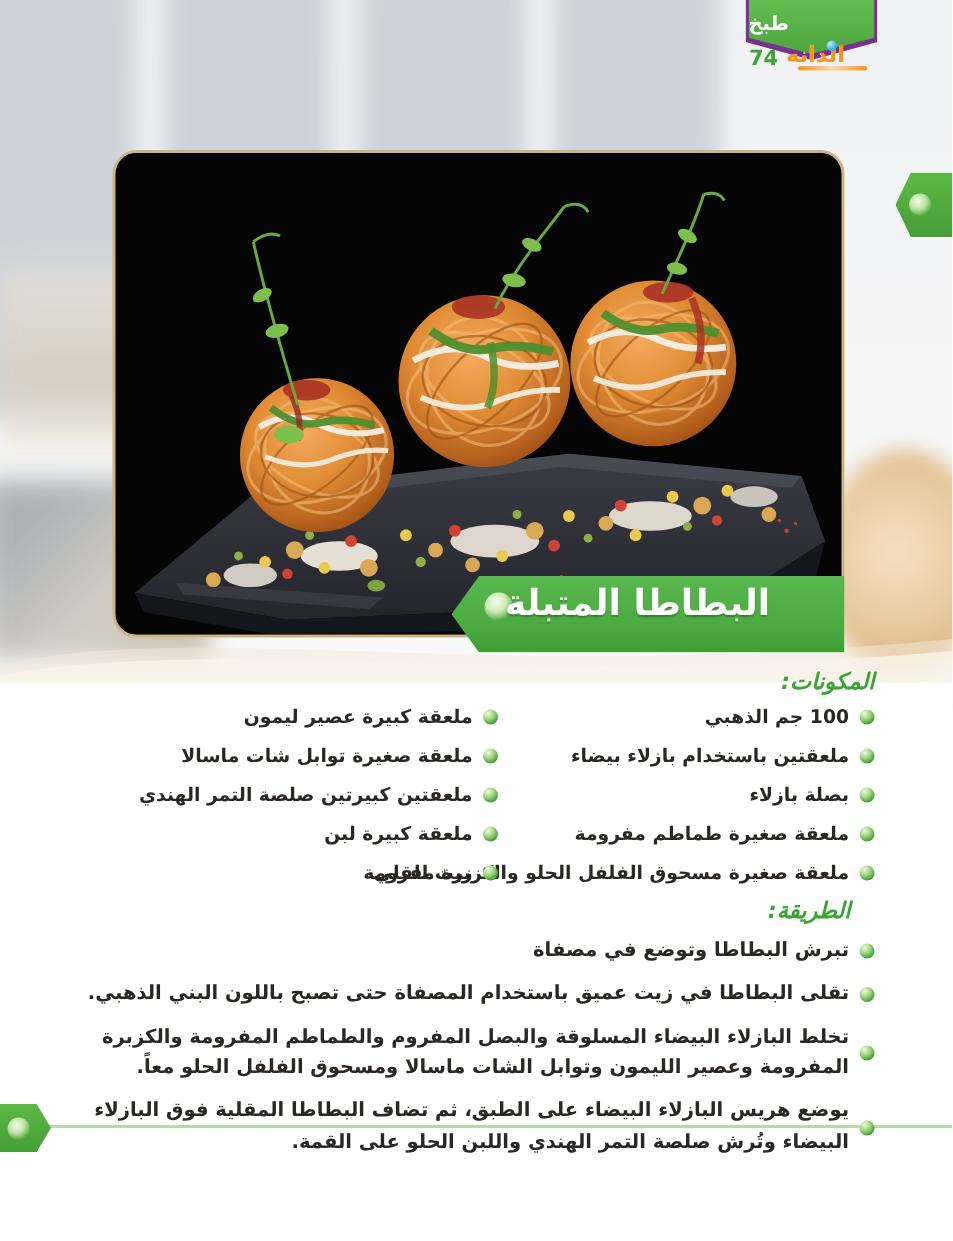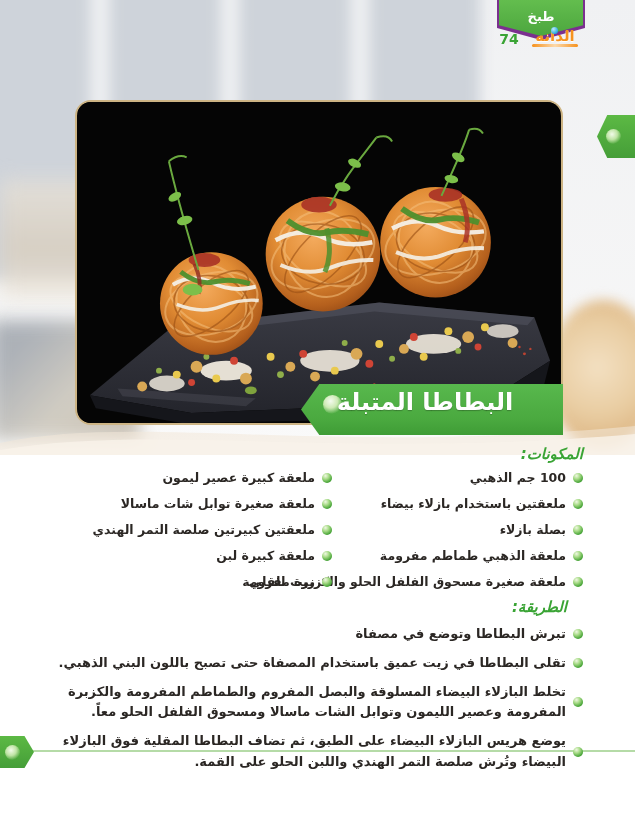--- a/index.html
+++ b/index.html
@@ -21,26 +21,26 @@
      background:radial-gradient(circle at 45% 45%,#f3e0c2 0%,#e9cda2 45%,#ddb684 75%,#f5efe6 100%);}
   .bg-wave{left:0;top:398px;width:635px;height:75px;}
   .bg-white-bottom{left:0;top:455px;width:635px;height:372px;background:#ffffff;}
 
   
   .pennant-outer{position:absolute;left:497px;top:0;width:88px;height:40px;
      clip-path:polygon(0 0,100% 0,100% 70%,50% 100%,0 70%);background:#7b2f8f;}
   .pennant-inner{position:absolute;left:2px;top:0;width:84px;height:36px;
      clip-path:polygon(0 0,100% 0,100% 70%,50% 100%,0 70%);
      background:linear-gradient(180deg,#63bd4e,#4ca63e);}
-  .pennant-label{position:absolute;width:100%;text-align:center;top:9px;color:#fff;
+  .pennant-label{position:absolute;width:100%;top:9px;color:#fff;
      font-size:13px;font-weight:bold;}
   .page-num{position:absolute;left:496px;top:31px;width:26px;text-align:center;
      color:#3aa435;font-size:14px;font-weight:bold;}
   .brand{position:absolute;left:524px;top:28px;width:62px;height:24px;}
-  .brand-word{color:#f6921e;font-size:15px;font-weight:bold;text-align:center;line-height:16px;
+  .brand-word{color:#f6921e;font-size:15px;font-weight:bold;line-height:16px;
      text-shadow:0 1px 0 #fff;}
   .brand-dot{position:absolute;left:27px;top:-1px;width:7px;height:7px;border-radius:50%;
      background:radial-gradient(circle at 35% 30%,#bfe9fb,#29abe2 70%);}
   .brand-tag{margin:0 auto;width:46px;height:3px;border-radius:2px;
      background:linear-gradient(90deg,#f6921e,#fcd9ab,#f6921e);}
 
   
   .arrow{position:absolute;background:linear-gradient(180deg,#5cb944,#459e38);}
   .arrow .glow{position:absolute;width:15px;height:15px;border-radius:50%;
      background:radial-gradient(circle at 40% 35%,#f2fbe9 0%,#bfe4a5 40%,rgba(111,191,88,0) 75%);}
@@ -280,21 +280,21 @@
     <div class="ing-item">
         <span class="blt"></span>
         <span>ملعقتين باستخدام بازلاء بيضاء</span>
       </div>
     <div class="ing-item">
         <span class="blt"></span>
         <span>بصلة بازلاء</span>
       </div>
     <div class="ing-item">
         <span class="blt"></span>
-        <span>ملعقة الذهبي طماطم مفرومة</span>
+        <span>ملعقة صغيرة طماطم مفرومة</span>
       </div>
     <div class="ing-item">
         <span class="blt"></span>
         <span>ملعقة صغيرة مسحوق الفلفل الحلو والكزبرة مفرومة</span>
       </div>
   </div>
 
   <div class="ing-col ing-col-left">
     <div class="ing-item">
         <span class="blt"></span>

